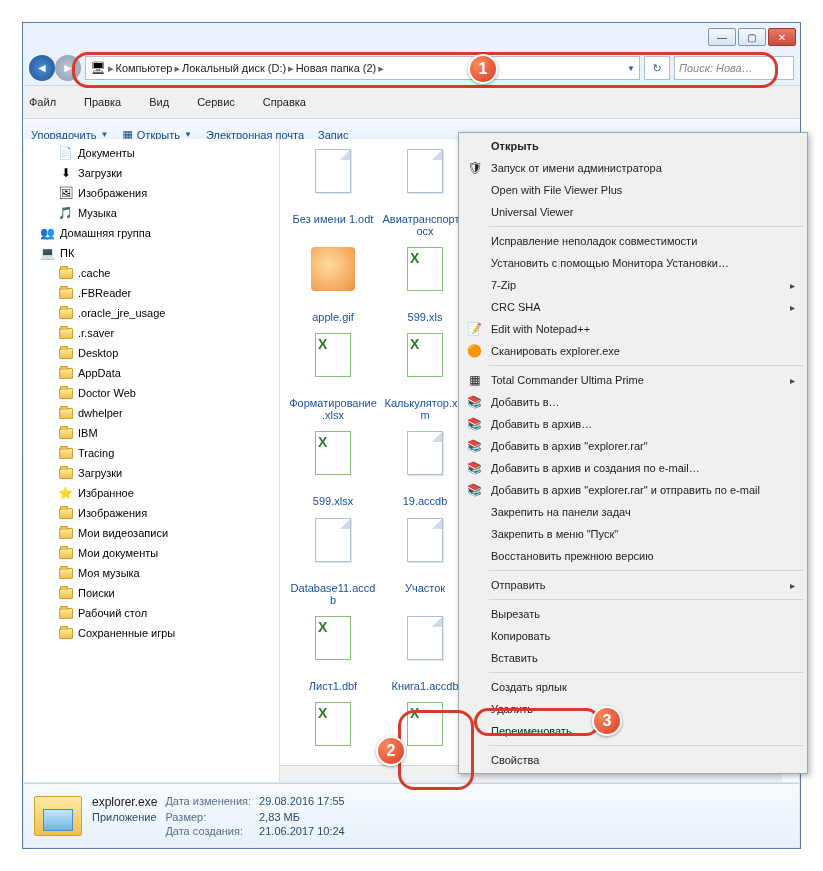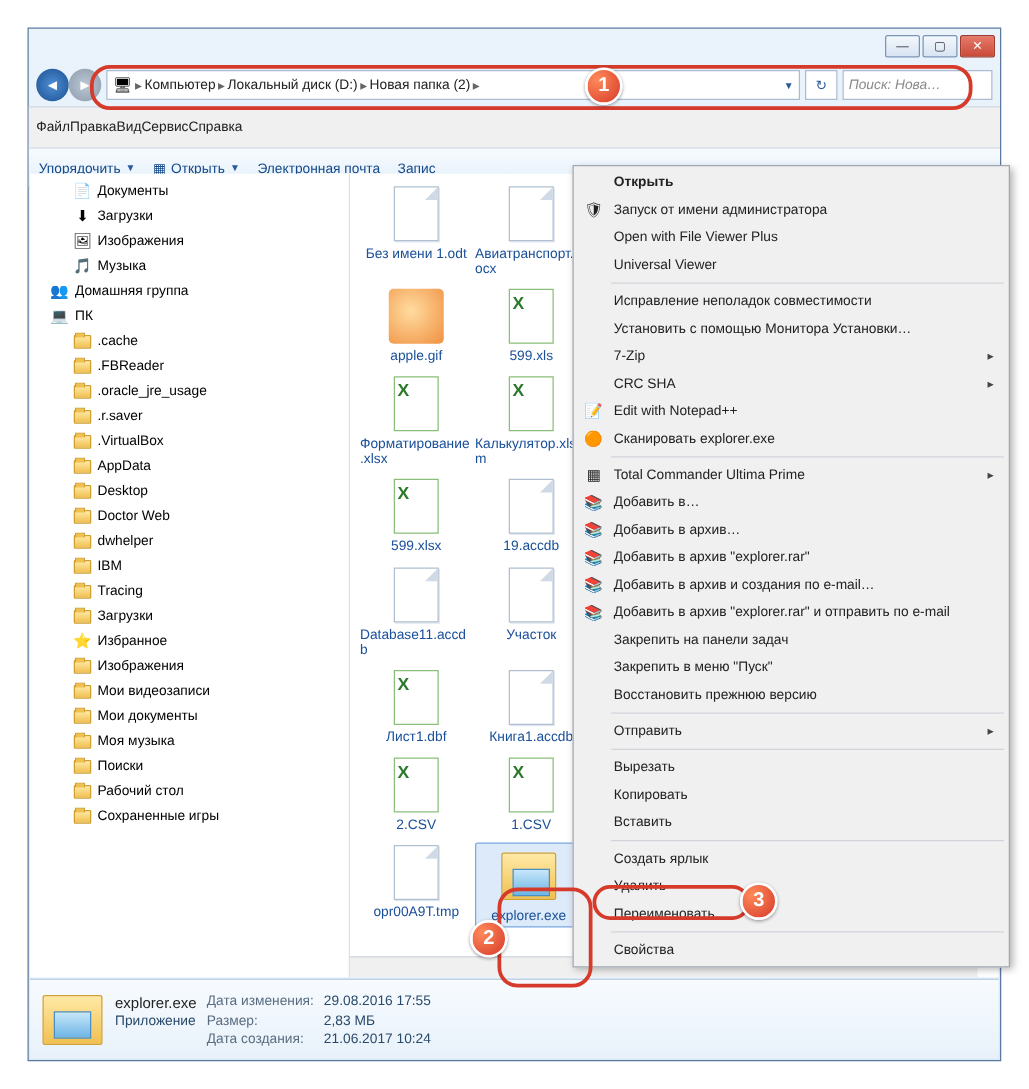--- a/index.html
+++ b/index.html
@@ -16,37 +16,37 @@
 .navbar { height: 34px; display:flex; align-items:center; padding: 0 6px; gap:4px; position:relative; }
 .nav-arrows { display:flex; gap:0; }
 .nav-circle { width:26px; height:26px; border-radius:50%; background: radial-gradient(#4f8ed6,#1a4f8f); display:flex; align-items:center; justify-content:center; color:#fff; font-size:12px; }
 .nav-circle.disabled { background: radial-gradient(#bcc8d5,#8a99ab); }
 .addr { flex:1; height:24px; background:#fff; border:1px solid #a9bcd1; display:flex; align-items:center; padding:0 4px; font-size:12px; }
 .addr .seg { display:flex; align-items:center; gap:3px; color:#222; }
 .addr .sep { color:#666; margin:0 2px; }
 .refresh { width:26px; height:24px; border:1px solid #a9bcd1; background:#fff; display:flex; align-items:center; justify-content:center; color:#2a5a9a; }
 .search { width:120px; height:24px; border:1px solid #a9bcd1; background:#fff; color:#888; padding:0 4px; display:flex; align-items:center; font-style:italic; overflow:hidden; white-space:nowrap; }
 
-.menubar { height:22px; background:#f0f0f0; border-top:1px solid #cfd8e2; border-bottom:1px solid #cfd8e2; display:flex; align-items:center; padding:16px 6px; gap:0; color:#222; }
+.menubar { height:22px; background:#f0f0f0; border-top:1px solid #cfd8e2; border-bottom:1px solid #cfd8e2; display:flex; align-items:center; padding:16px 6px; gap:28px; color:#222; }
 .toolbar { height:32px; background:linear-gradient(#f7fbff,#e3eef9); border-bottom:1px solid #c2d2e3; display:flex; align-items:center; padding:0 8px; gap:14px; color:#144a8a; }
 .toolbar .tbtn { display:flex; align-items:center; gap:4px; }
 .drop { font-size:8px; color:#2a5a9a; }
 
 .body { position:absolute; top:116px; bottom:66px; left:1px; right:1px; background:#fff; display:flex; }
 .tree { width:256px; border-right:1px solid #d7e2ec; overflow:hidden; padding:4px 0; }
 .tree-item { display:flex; align-items:center; height:20px; padding-left:34px; gap:4px; white-space:nowrap; }
 .tree-item.l2 { }
 .tree-item.l0 { padding-left:16px; }
 .ticon { width:16px; height:16px; display:flex; align-items:center; justify-content:center; font-size:12px; }
 .folder-ico { background:linear-gradient(#ffe9a6,#f0c050); border:1px solid #d0a030; border-radius:1px; width:14px; height:11px; position:relative; }
 .folder-ico::before { content:''; position:absolute; top:-3px; left:0; width:6px; height:3px; background:#f0c050; border:1px solid #d0a030; border-bottom:none; border-radius:1px 1px 0 0; }
 
 .files { flex:1; position:relative; padding:8px; overflow:hidden; }
 .file-grid { display:grid; grid-template-columns: repeat(2, 90px); gap:8px 2px; }
-.file { width:90px; display:flex; flex-direction:column; align-items:center; gap:2px; }
+.file { width:90px; display:flex; flex-direction:column; align-items:center; text-align:center; gap:18px; }
 .file span { color:#1a4f9a; font-size:11px; line-height:1.1; word-break:break-word; }
 .file .fico { width:48px; height:48px; display:flex; align-items:center; justify-content:center; }
 .doc-ico { width:36px; height:44px; background:#fff; border:1px solid #b0bfd0; position:relative; box-shadow:1px 1px 0 #e0e7ef; }
 .doc-ico::after { content:''; position:absolute; right:0; top:0; border-style:solid; border-width:0 0 10px 10px; border-color:transparent transparent #d0dae6 transparent; }
 .xls-ico { width:36px; height:44px; background:#fff; border:1px solid #8abf7a; position:relative; }
 .xls-ico::before { content:'X'; position:absolute; left:2px; top:2px; color:#2a7a2a; font-weight:bold; font-size:14px; }
 .expl-ico { width:44px; height:38px; background:linear-gradient(#ffe9a6,#f0c050); border:1px solid #d0a030; border-radius:2px; position:relative; }
 .expl-ico::after { content:''; position:absolute; left:8px; top:12px; width:28px; height:20px; background:linear-gradient(#c7e6f9,#6db5e6); border:1px solid #4a8fc6; }
 .file.selected { background:rgba(120,170,230,.25); border:1px solid #7aa8e0; border-radius:2px; padding:2px; width:86px; }
 
@@ -175,33 +175,27 @@
           <div class="tree-item l2">
             <span class="ticon">
               <span class="folder-ico"></span>
             </span>
             <span>.r.saver</span>
           </div>
           <div class="tree-item l2">
             <span class="ticon">
               <span class="folder-ico"></span>
             </span>
-            <span>.VirtualBox</span>
+            <span>Desktop</span>
           </div>
           <div class="tree-item l2">
             <span class="ticon">
               <span class="folder-ico"></span>
             </span>
             <span>AppData</span>
-          </div>
-          <div class="tree-item l2">
-            <span class="ticon">
-              <span class="folder-ico"></span>
-            </span>
-            <span>Desktop</span>
           </div>
           <div class="tree-item l2">
             <span class="ticon">
               <span class="folder-ico"></span>
             </span>
             <span>Doctor Web</span>
           </div>
           <div class="tree-item l2">
             <span class="ticon">
               <span class="folder-ico"></span>

